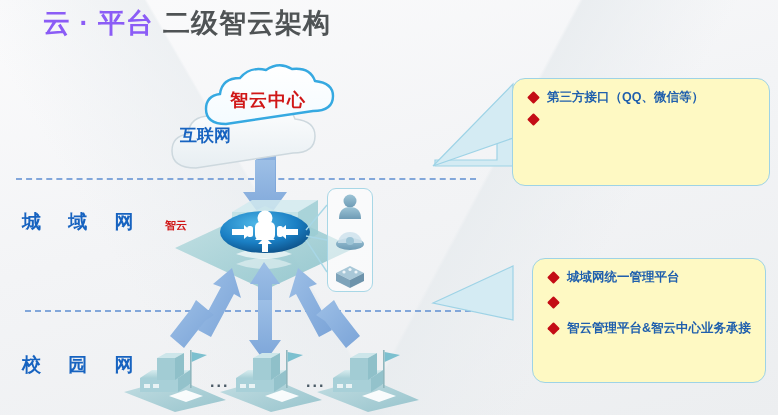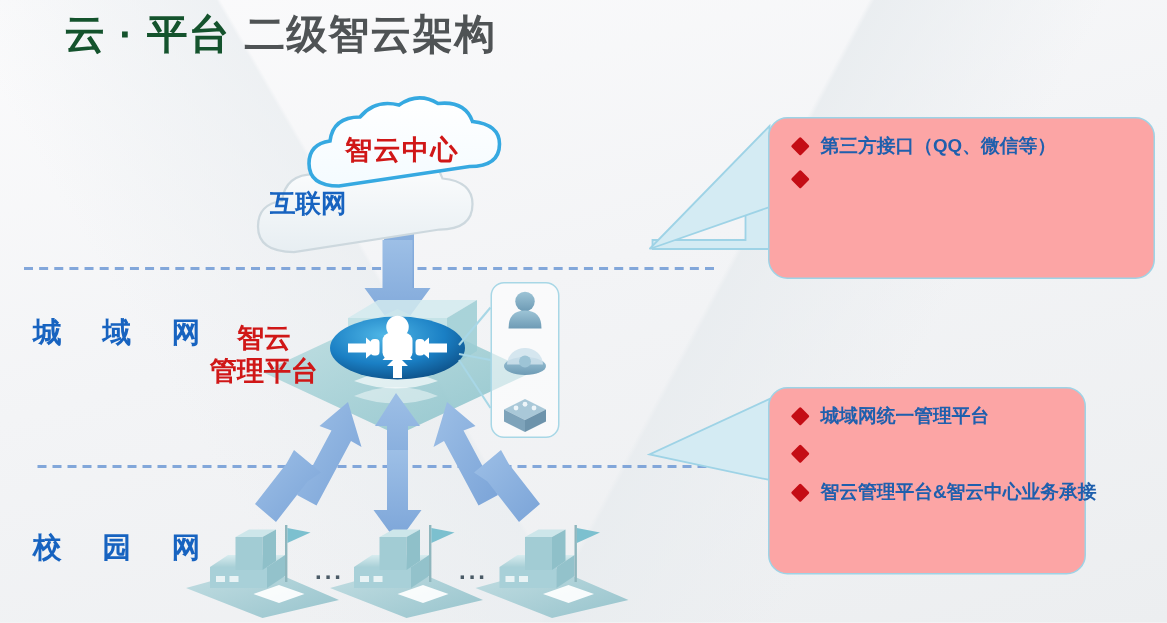--- a/index.html
+++ b/index.html
@@ -13,50 +13,50 @@
   .bg{position:absolute;inset:0;
       background:
         linear-gradient(118deg, rgba(255,255,255,0) 58%, rgba(232,236,239,.85) 58.4%, rgba(255,255,255,0) 74%),
         linear-gradient(-120deg, rgba(255,255,255,0) 62%, rgba(233,237,240,.7) 62.3%, rgba(255,255,255,0) 80%),
         linear-gradient(165deg,#fbfbfc 0%,#f3f4f6 45%,#eceef0 100%);
   }
 
   
   .title{position:absolute;left:43px;top:4px;font-size:27px;font-weight:bold;
          letter-spacing:1px;white-space:nowrap;line-height:38px;}
-  .title .red{color:#14532d;}
+  .title .red{color:#8b5cf6;}
   .title .gray{color:#4f5355;margin-left:9px;}
 
   
   .dash{position:absolute;height:0;border-top:2px dashed #6f9ad6;opacity:.85;}
   .dash1{left:16px;top:178px;width:460px;}
   .dash2{left:25px;top:310px;width:456px;}
 
   
   .layer-label{position:absolute;color:#1763c0;font-weight:bold;font-size:19px;
                letter-spacing:11px;white-space:nowrap;}
   .layer-city{left:22px;top:209px;}
   .layer-campus{left:22px;top:352px;}
 
   
   .plat-label{position:absolute;left:128px;top:214px;width:96px;text-align:center;
-              color:#d01717;font-weight:bold;font-size:18px;line-height:22px;}
+              color:#d01717;font-weight:bold;font-size:11px;line-height:22px;}
   .cloud-label{position:absolute;font-weight:bold;white-space:nowrap;}
   .lbl-net{left:180px;top:124px;font-size:17px;color:#1763c0;}
   .lbl-zy{left:230px;top:88px;font-size:18px;color:#d01717;letter-spacing:1px;}
 
   
   .icon-strip{position:absolute;left:327px;top:188px;width:44px;height:102px;
               border:1.4px solid #a8d7e6;border-radius:9px;background:rgba(255,255,255,.55);}
 
   
-  .callout{position:absolute;background:#fca5a5;border:1.3px solid #9ed3e6;
+  .callout{position:absolute;background:#fef9c3;border:1.3px solid #9ed3e6;
            border-radius:13px;box-sizing:border-box;}
   .callout.c1{left:512px;top:78px;width:258px;height:108px;}
-  .callout.c2{left:512px;top:258px;width:212px;height:125px;}
+  .callout.c2{left:532px;top:258px;width:234px;height:125px;}
   .callout ul{list-style:none;margin:0;padding:10px 0 0 16px;}
   .callout li{display:flex;align-items:center;color:#1f5fad;font-weight:bold;
               font-size:12.5px;line-height:16px;margin-bottom:10px;white-space:nowrap;}
   .callout.c2 li{margin-bottom:13px;}
   .bullet{width:9px;height:9px;background:#c40d15;margin-right:9px;flex:0 0 auto;
           transform:rotate(45deg);border-radius:1px;}
 
   
   svg.overlay{position:absolute;left:0;top:0;width:778px;height:415px;overflow:visible;}
 
@@ -243,21 +243,20 @@
     <g>
       <path d="M513,266 L513,320 L433,303 Z" fill="#d4ebf3" stroke="#9ed3e6" stroke-width="1.2"></path>
     </g>
   </svg>
 
   <div class="cloud-label lbl-net">互联网</div>
   <div class="cloud-label lbl-zy">智云中心</div>
 
   <div class="plat-label">
     <div>智云</div>
-    <div>管理平台</div>
   </div>
 
   <div class="icon-strip">
     <svg width="44" height="102" viewBox="0 0 44 102">
       <defs>
         <linearGradient id="ic" x1="0" y1="0" x2="0" y2="1">
           <stop offset="0%" stop-color="#9dc4d6"></stop>
           <stop offset="100%" stop-color="#6e9bb5"></stop>
         </linearGradient>
       </defs>

